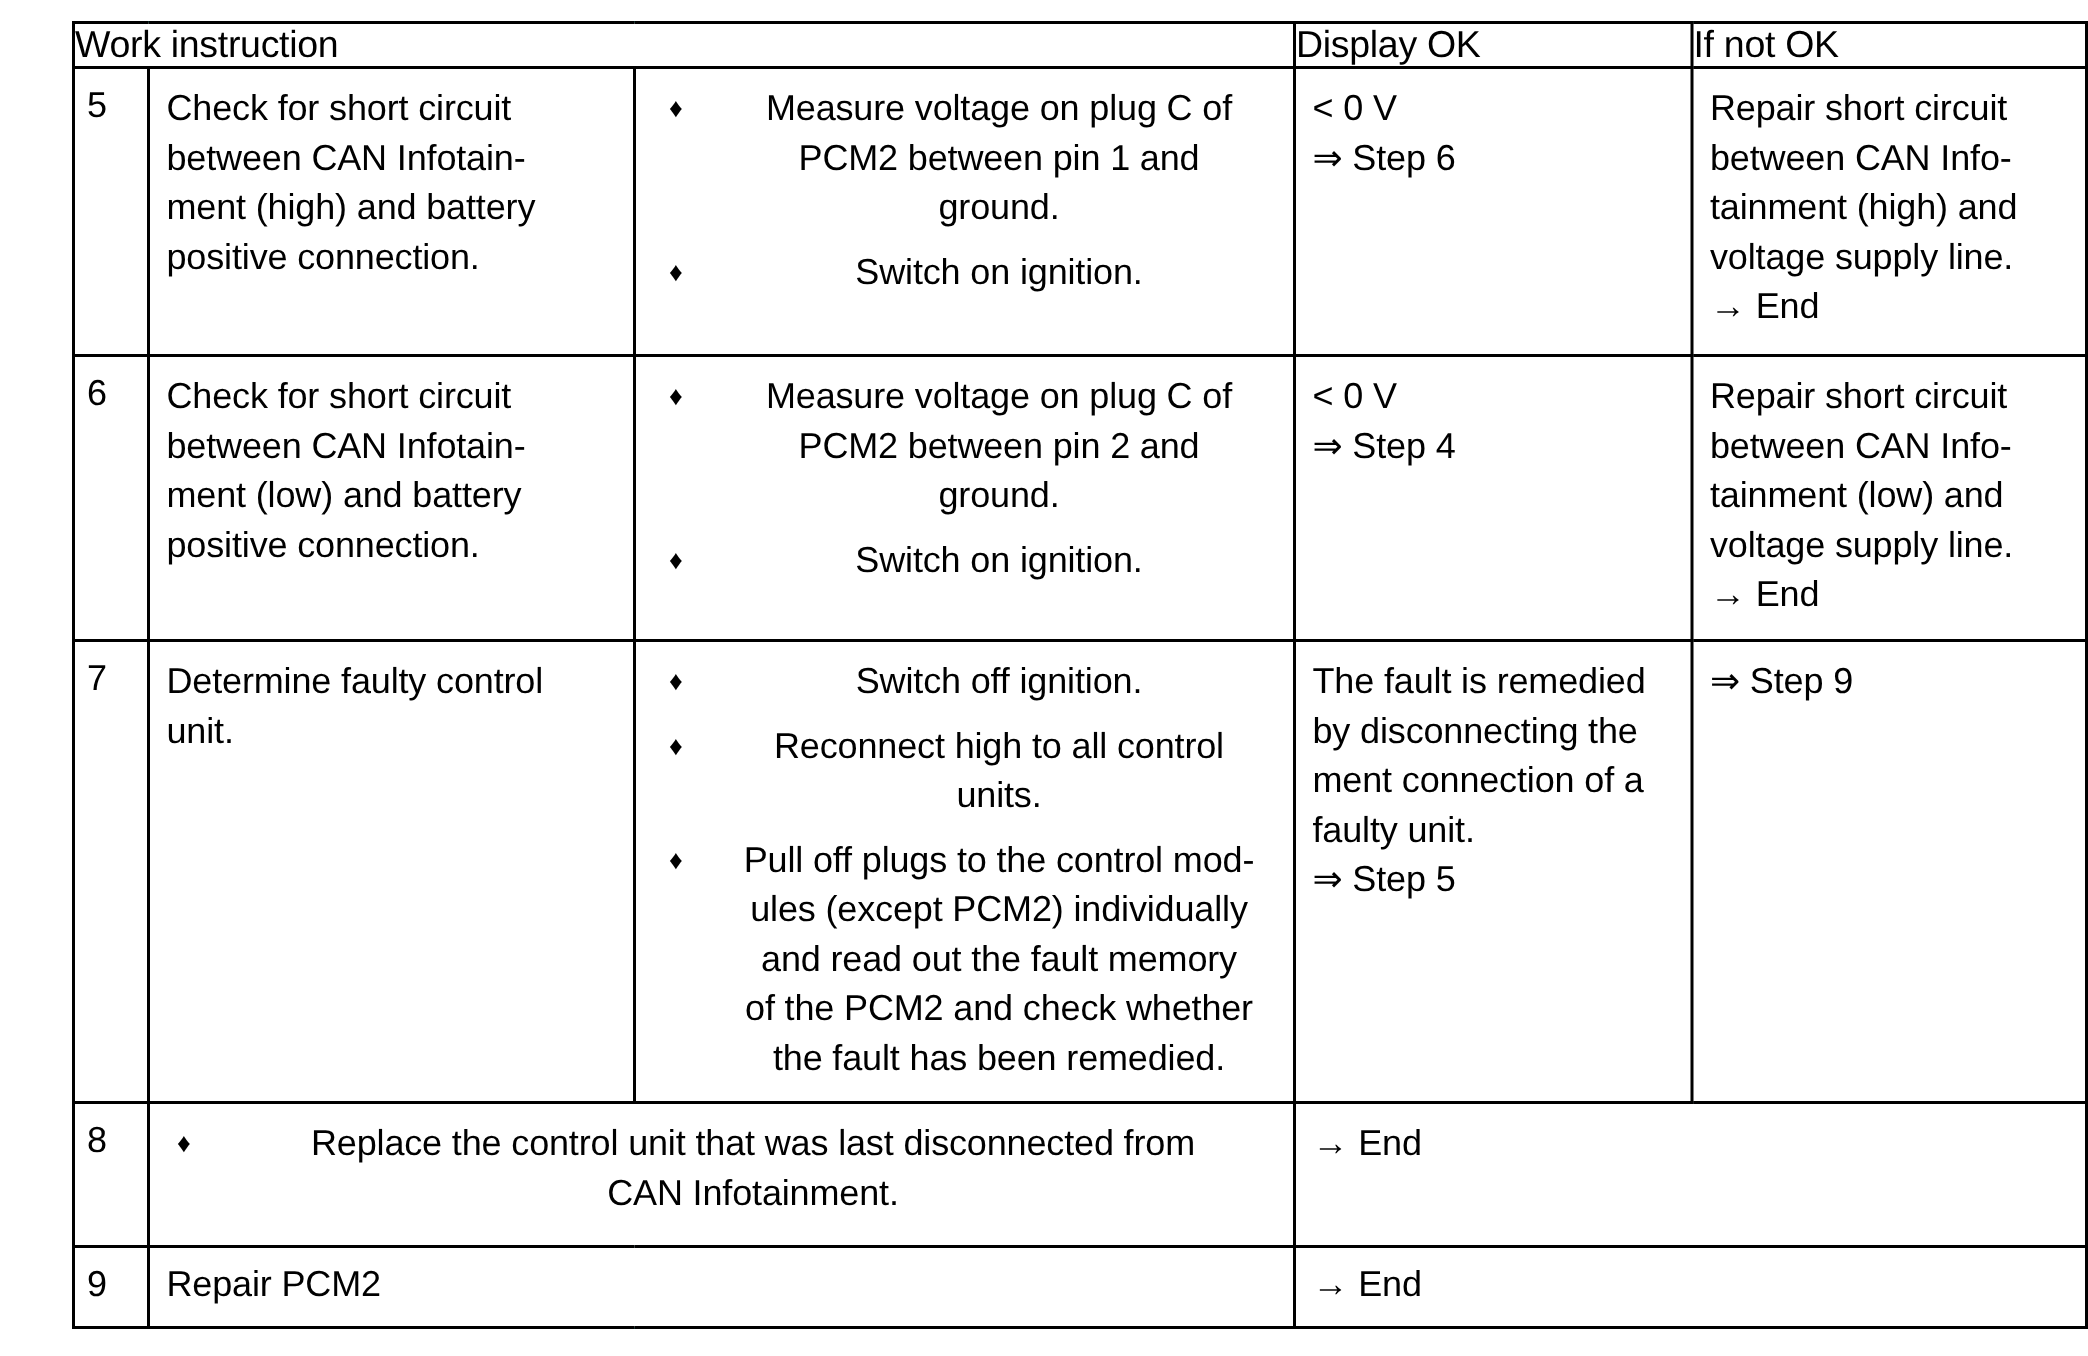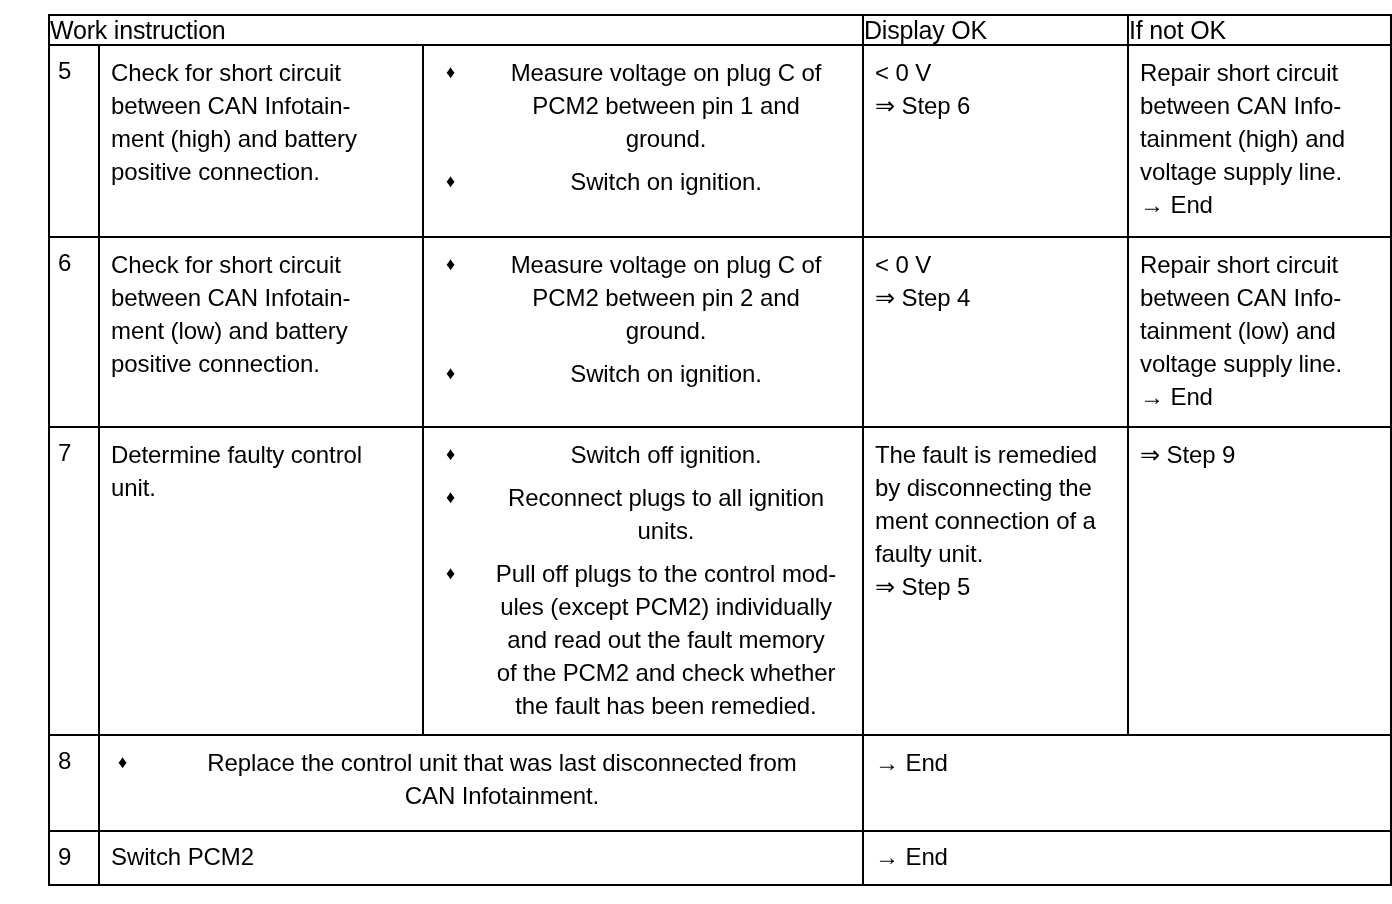--- a/index.html
+++ b/index.html
@@ -217,21 +217,21 @@
             </div>
           </td>
           <td>
             <ul class="blist row7">
               <li>
                 <span class="bullet">♦</span>
                 <span class="line">Switch off ignition.</span>
               </li>
               <li>
                 <span class="bullet">♦</span>
-                <span class="line">Reconnect plugs to all ignition</span>
+                <span class="line">Reconnect high to all control</span>
                 <span class="line">units.</span>
               </li>
               <li>
                 <span class="bullet">♦</span>
                 <span class="line">Pull off plugs to the control mod-</span>
                 <span class="line">ules (except PCM2) individually</span>
                 <span class="line">and read out the fault memory</span>
                 <span class="line">of the PCM2 and check whether</span>
                 <span class="line">the fault has been remedied.</span>
               </li>
@@ -270,21 +270,21 @@
               <div class="line">→ End</div>
             </div>
           </td>
         </tr>
         <tr class="row9">
           <td>
             <div class="cell-num">9</div>
           </td>
           <td colspan="2">
             <div class="cell-text row9">
-              <div class="line">Switch PCM2</div>
+              <div class="line">Repair PCM2</div>
             </div>
           </td>
           <td colspan="2">
             <div class="cell-text row9">
               <div class="line">→ End</div>
             </div>
           </td>
         </tr>
       </tbody>
   </table>

